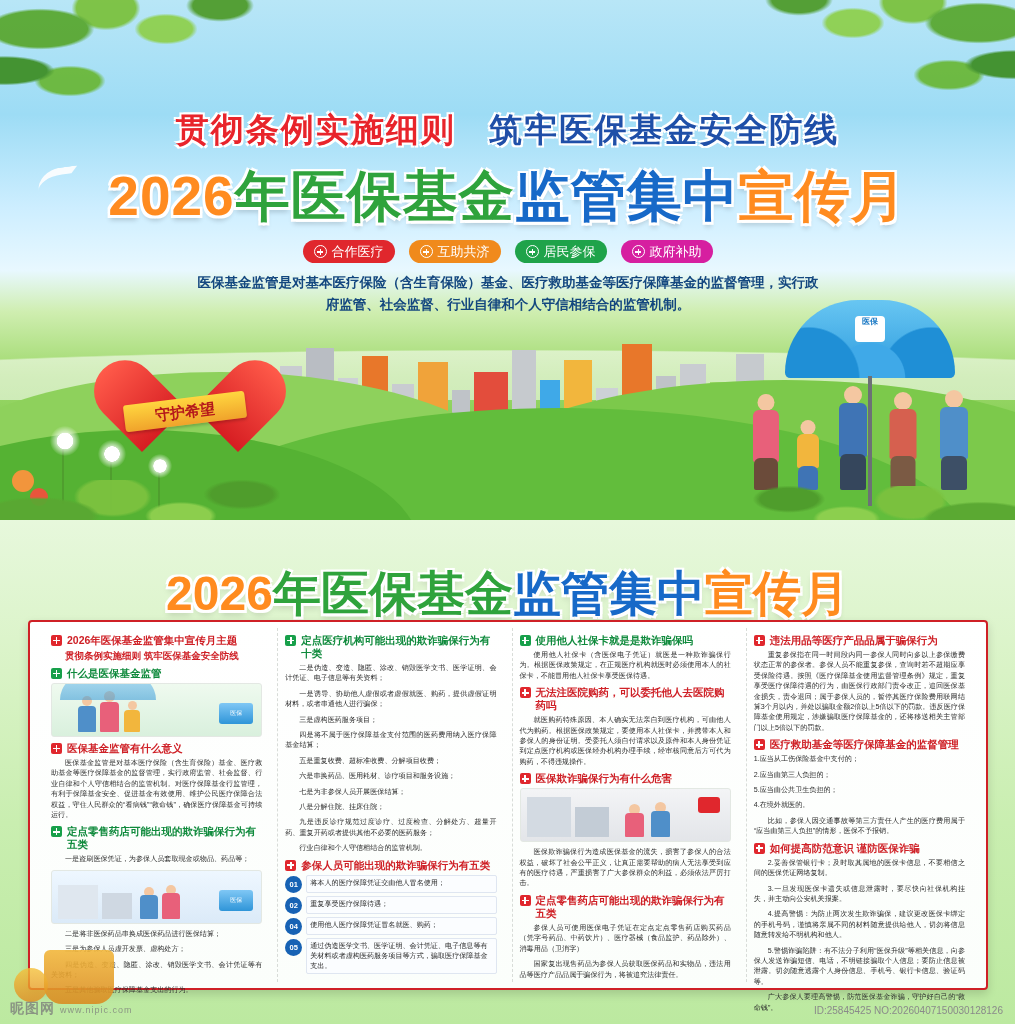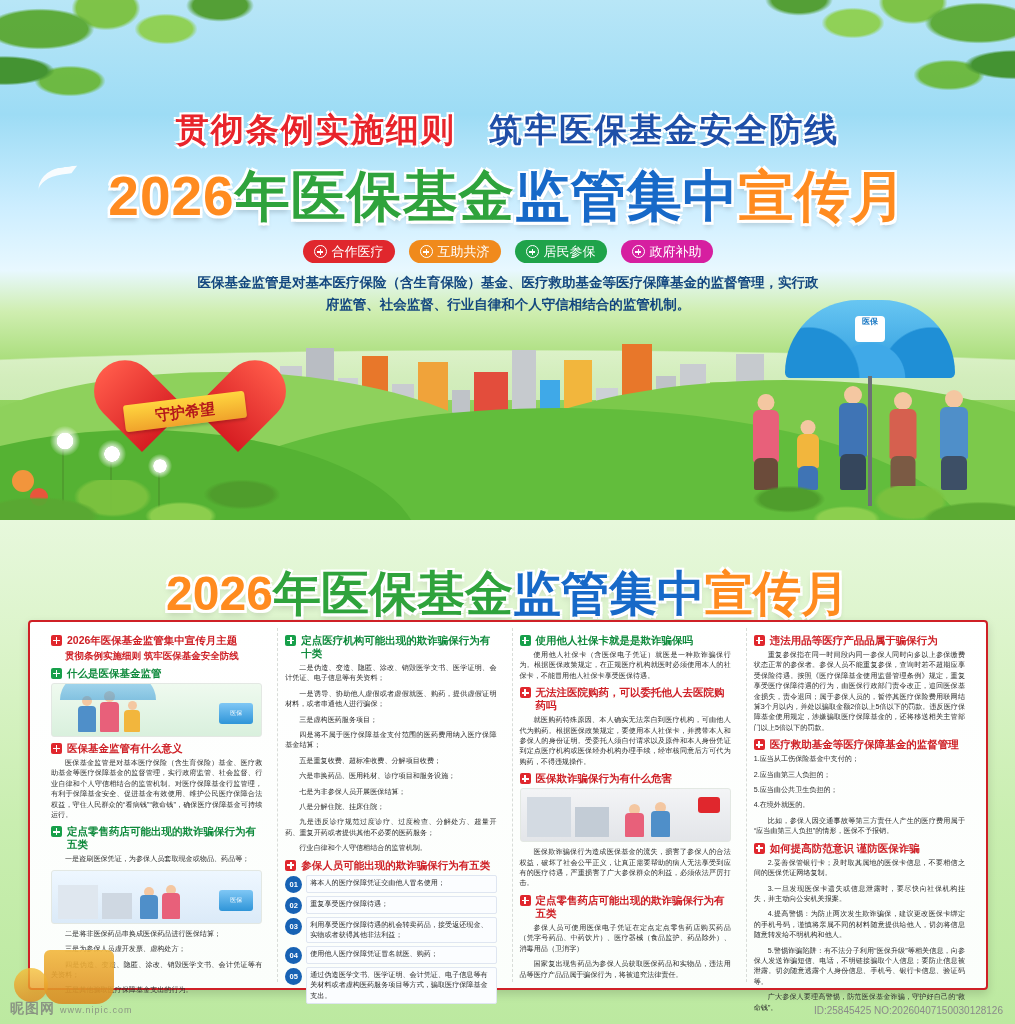--- a/index.html
+++ b/index.html
@@ -439,24 +439,20 @@
       <div class="numlist">
         <div class="numrow">
           <span class="num">01</span>
           <span class="nt">将本人的医疗保障凭证交由他人冒名使用；</span>
         </div>
         <div class="numrow">
           <span class="num">02</span>
           <span class="nt">重复享受医疗保障待遇；</span>
         </div>
         <div class="numrow">
-          <span class="num">03</span>
-          <span class="nt">利用享受医疗保障待遇的机会转卖药品，接受返还现金、实物或者获得其他非法利益；</span>
-        </div>
-        <div class="numrow">
           <span class="num">04</span>
           <span class="nt">使用他人医疗保障凭证冒名就医、购药；</span>
         </div>
         <div class="numrow">
           <span class="num">05</span>
           <span class="nt">通过伪造医学文书、医学证明、会计凭证、电子信息等有关材料或者虚构医药服务项目等方式，骗取医疗保障基金支出。</span>
         </div>
       </div>
     </div>
 

